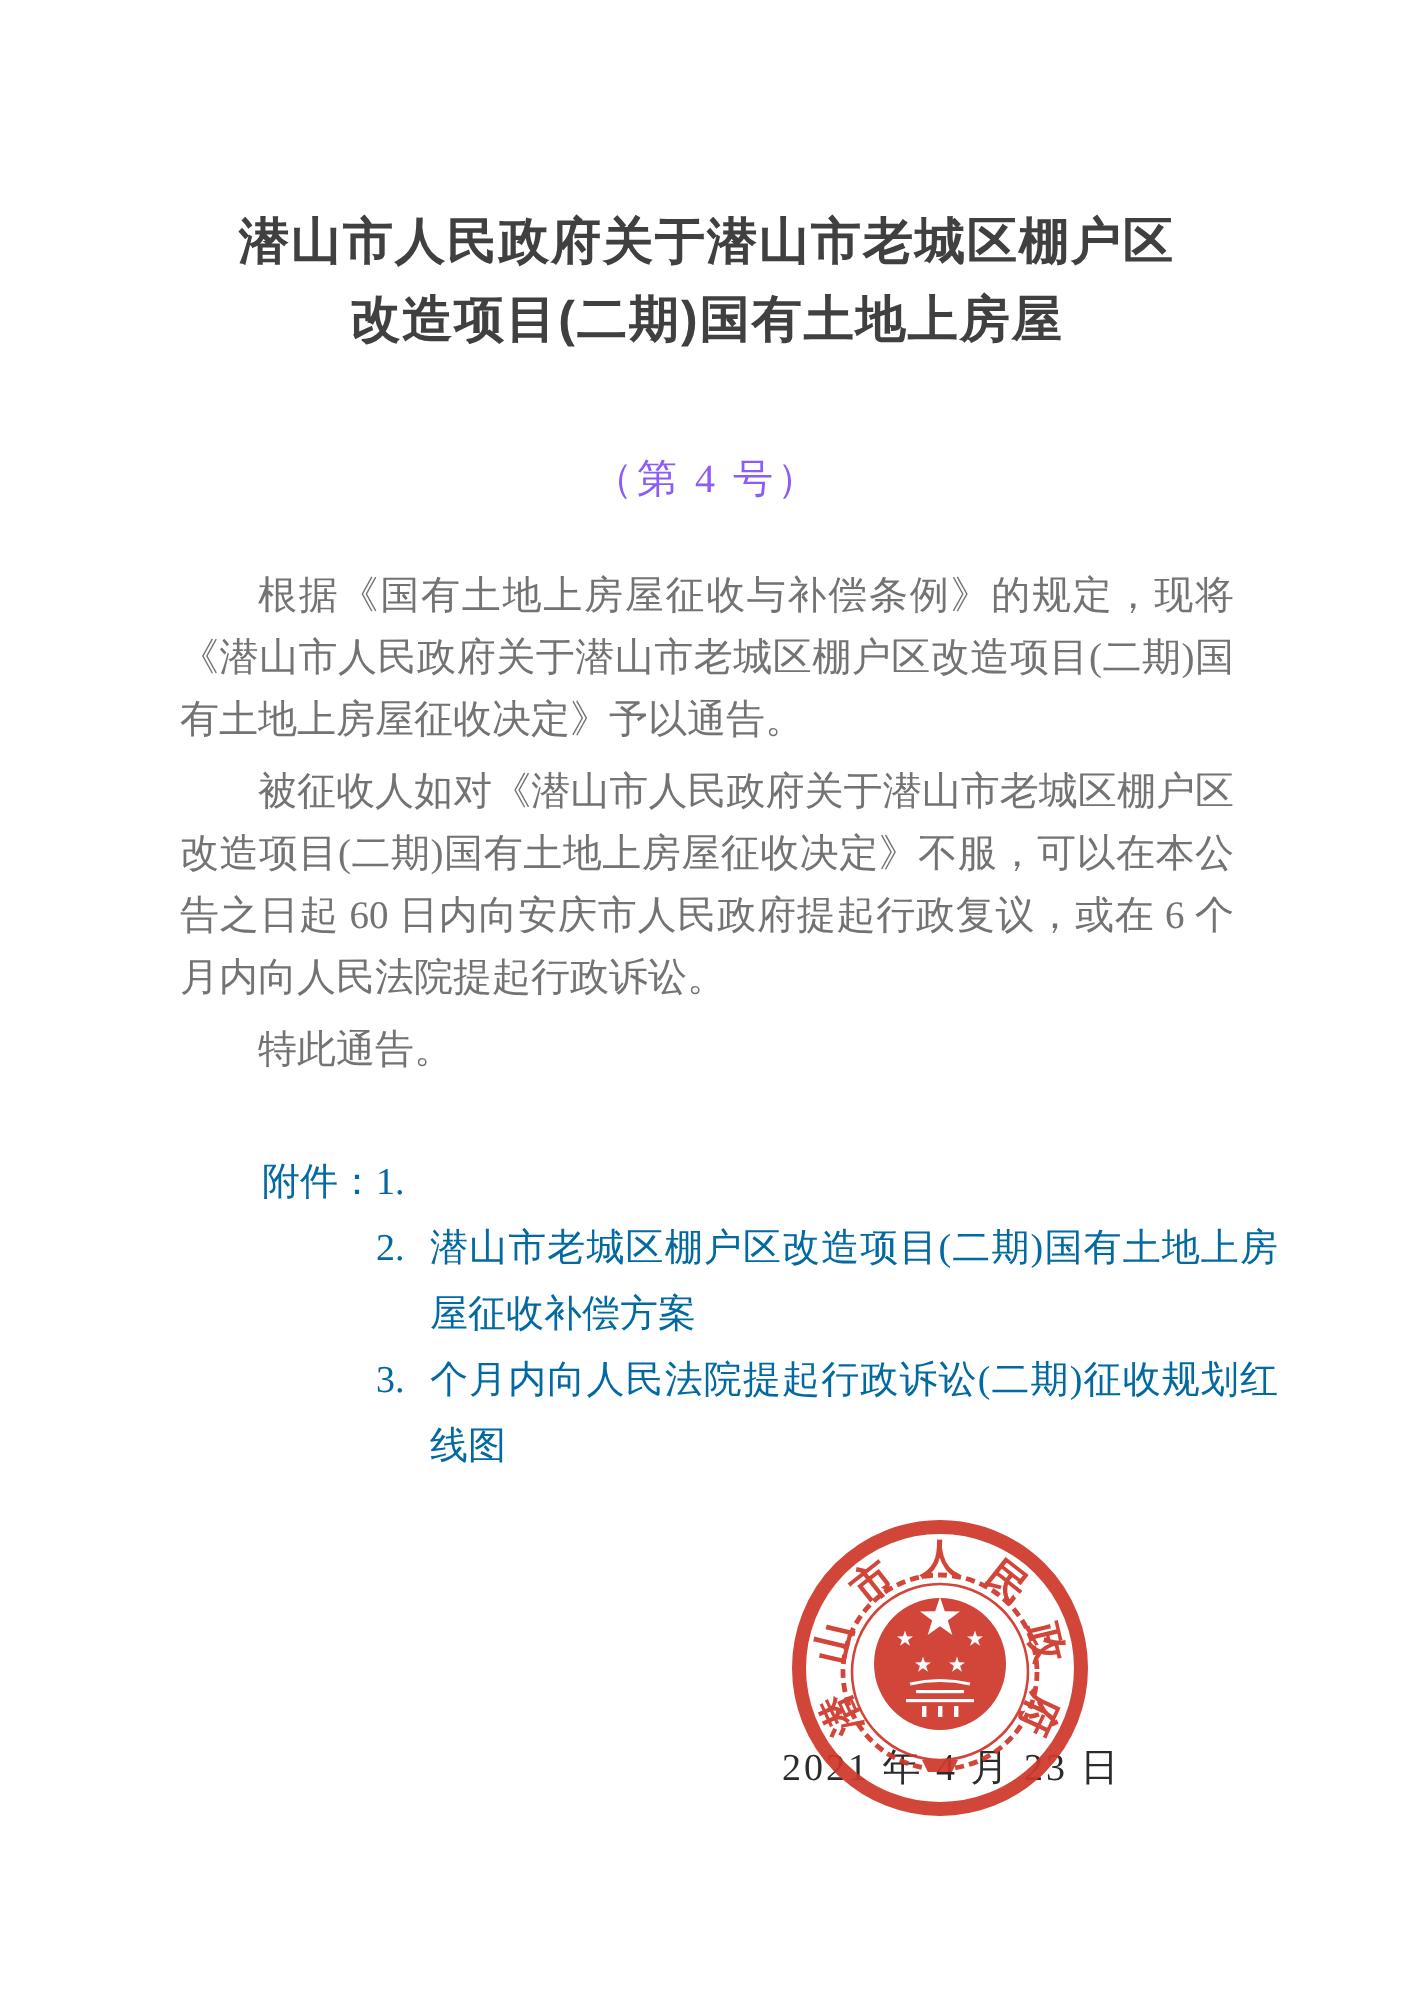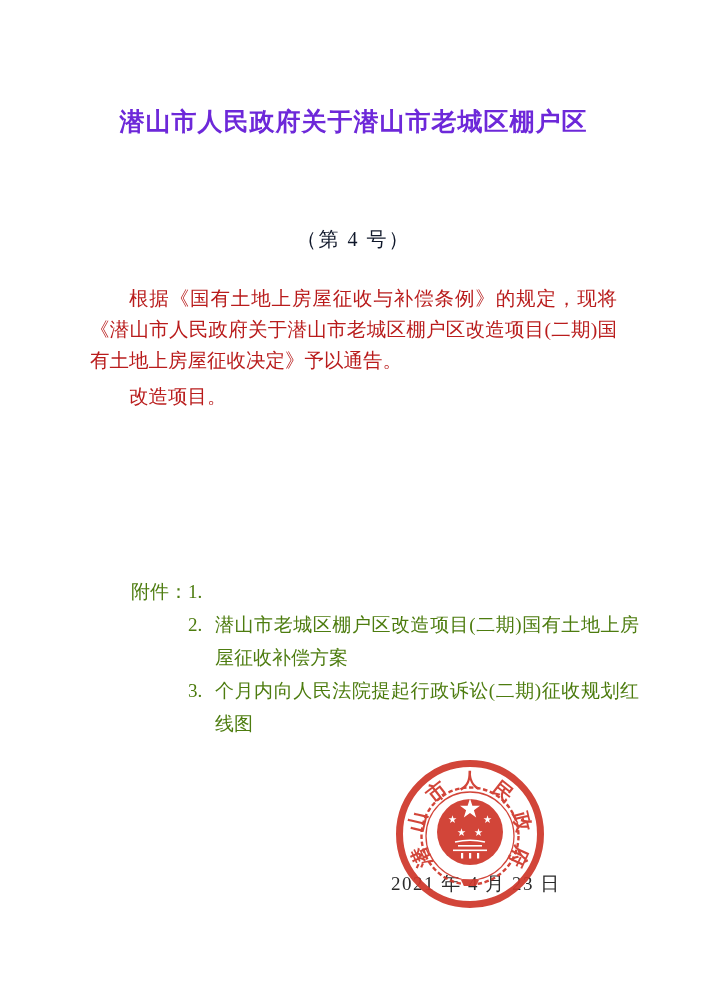--- a/index.html
+++ b/index.html
@@ -5,35 +5,35 @@
   :root{ --seal-c:#cf372b; }
   html,body{margin:0;padding:0;background:#ffffff;}
   .page{
     position:relative;width:707px;height:1000px;background:#ffffff;
     overflow:hidden;color:#2b2b2b;
     font-family:"Liberation Serif", serif;
   }
   .title{
     position:absolute;top:102px;left:0;right:0;text-align:center;
     font-family:"Liberation Sans", sans-serif;font-weight:bold;
-    font-size:25px;line-height:39px;color:#6d28d9;letter-spacing:1px;
+    font-size:25px;line-height:39px;color:#404040;letter-spacing:1px;
   }
   .docnum{
     position:absolute;top:226px;left:0;right:0;text-align:center;
-    font-size:20px;letter-spacing:2px;color:#0f172a;
+    font-size:20px;letter-spacing:2px;color:#8b5cf6;
   }
   .bodytext{
     position:absolute;top:283px;left:90px;width:527px;
-    font-size:19.5px;line-height:31px;text-align:justify;color:#b91c1c;
+    font-size:19.5px;line-height:31px;text-align:justify;color:#737373;
   }
   .bodytext p{margin:5px 0 0 0;text-indent:2em;}
   .bodytext p:first-child{margin-top:0;}
   .attachments{
     position:absolute;top:575px;left:131px;width:512px;
-    font-size:19px;line-height:33px;color:#4d7c0f;
+    font-size:19px;line-height:33px;color:#0369a1;
   }
   .att-row{display:flex;align-items:flex-start;}
   .att-row.cont{margin-left:57px;}
   .att-label{flex:none;width:57px;}
   .att-num{flex:none;width:27px;}
   .att-text{flex:none;width:424px;text-align:justify;}
   .issue-date{
     position:absolute;top:871px;left:391px;white-space:nowrap;
     font-size:19px;letter-spacing:1.5px;color:#2b2b2b;
   }
@@ -49,27 +49,29 @@
   .s-stroke{stroke:var(--seal-c);fill:none;}
   .s-white{fill:#ffffff;}
 </style>
 </head>
 <body>
 
 <div class="page">
 
   <div class="title">
     <div>潜山市人民政府关于潜山市老城区棚户区</div>
+    <div>改造项目(二期)国有土地上房屋</div>
   </div>
 
   <div class="docnum">（第 4 号）</div>
 
   <div class="bodytext">
     <p>根据《国有土地上房屋征收与补偿条例》的规定，现将《潜山市人民政府关于潜山市老城区棚户区改造项目(二期)国有土地上房屋征收决定》予以通告。</p>
-    <p>改造项目。</p>
+    <p>被征收人如对《潜山市人民政府关于潜山市老城区棚户区改造项目(二期)国有土地上房屋征收决定》不服，可以在本公告之日起 60 日内向安庆市人民政府提起行政复议，或在 6 个月内向人民法院提起行政诉讼。</p>
+    <p>特此通告。</p>
   </div>
 
   <div class="attachments">
     <div class="att-row">
       <span class="att-label">附件：</span>
       <span class="att-num">1.</span>
     </div>
     <div class="att-row cont">
       <span class="att-num">2.</span>
       <span class="att-text">潜山市老城区棚户区改造项目(二期)国有土地上房屋征收补偿方案</span>

